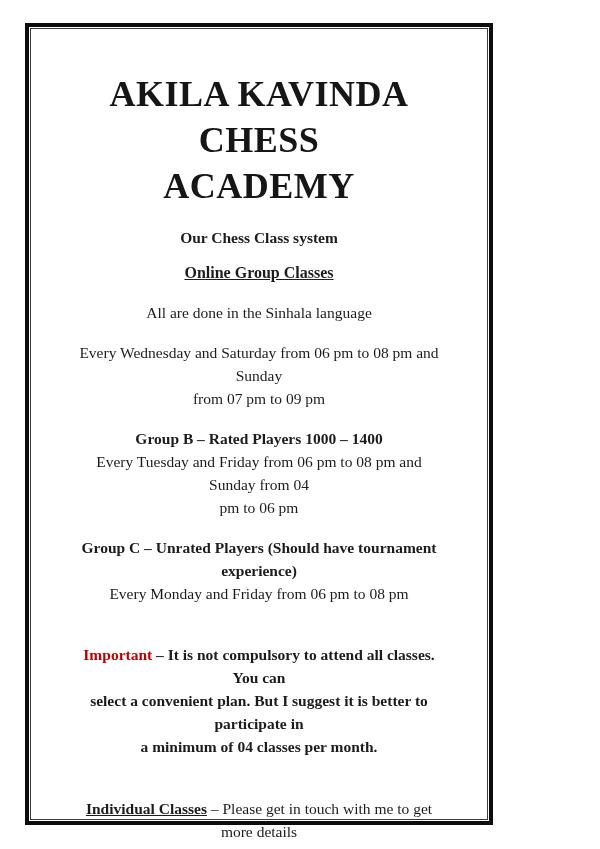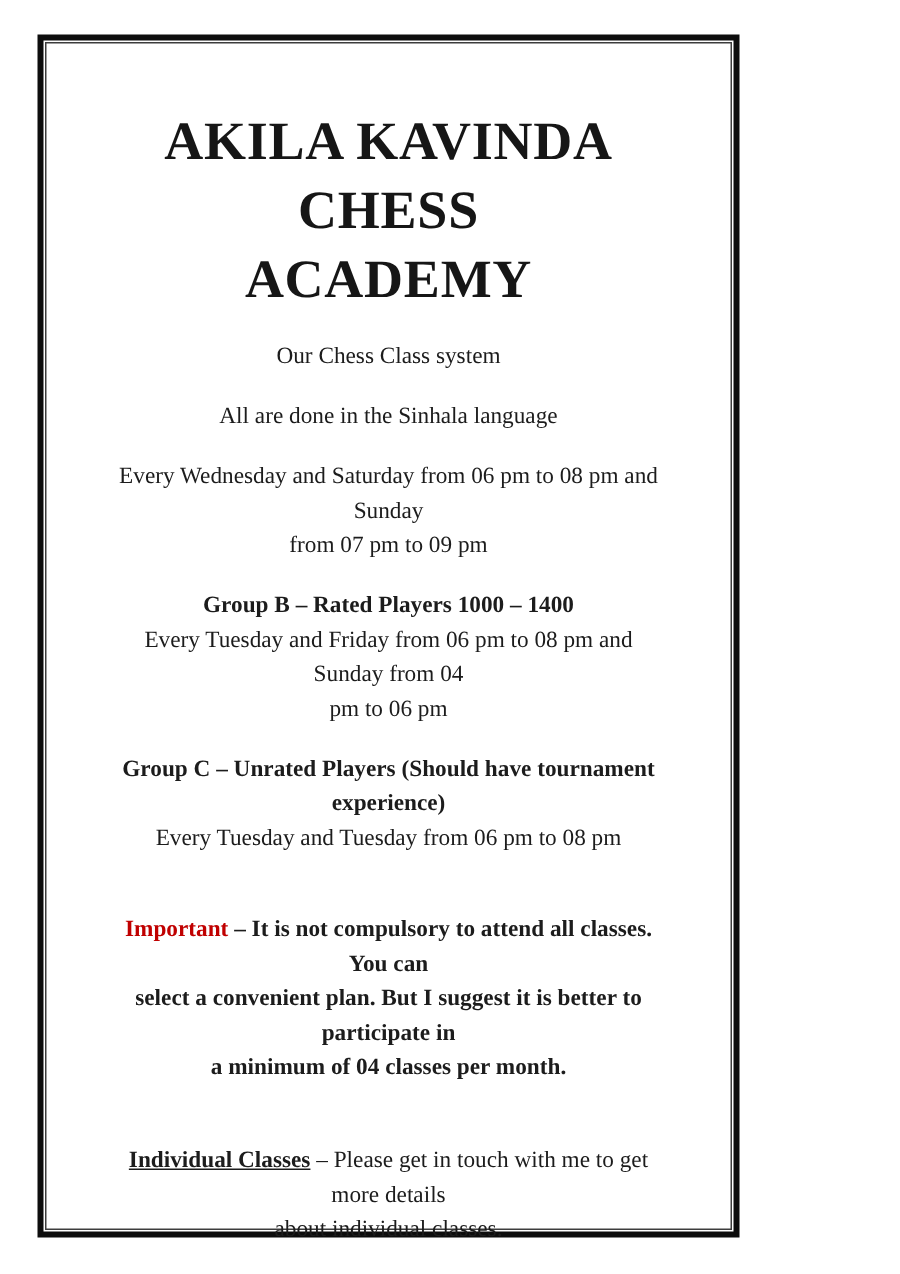--- a/index.html
+++ b/index.html
@@ -40,21 +40,21 @@
     margin: 42px 0 0 0;
     font-size: 36px;
     line-height: 46px;
     font-weight: bold;
     letter-spacing: 0.5px;
     white-space: pre-line;
     color: #161616;
   }
   .subtitle {
     margin: 17px 0 0 0;
-    font-weight: normal;
+    font-weight: bold;
   }
   .intro {
     margin: 12px 0 0 0;
     white-space: pre-line;
   }
   .section-heading {
     margin: 12px 0 0 0;
     font-weight: bold;
     font-size: 16px;
   }
@@ -97,31 +97,34 @@
 <div class="sheet">
   <div class="frame">
     <div class="frame-inner">
 
       <h1 class="doc-title">AKILA KAVINDA CHESS
 ACADEMY</h1>
 
       <p class="subtitle">Our Chess Class system</p>
 
 
+      <p class="section-heading">
+        <span class="u">Online Group Classes</span>
+      </p>
       <p class="language-note">All are done in the Sinhala language</p>
 
       <p class="schedule">Every Wednesday and Saturday from 06 pm to 08 pm and Sunday
 from 07 pm to 09 pm</p>
 
       <p class="group-heading">Group B – Rated Players 1000 – 1400</p>
       <p class="schedule">Every Tuesday and Friday from 06 pm to 08 pm and Sunday from 04
 pm to 06 pm</p>
 
       <p class="group-heading">Group C – Unrated Players (Should have tournament experience)</p>
-      <p class="schedule">Every Tuesday and Tuesday from 06 pm to 08 pm</p>
+      <p class="schedule">Every Monday and Friday from 06 pm to 08 pm</p>
 
       <p class="important-para">
         <span class="important-label">Important</span><span> – </span><span>It is not compulsory to attend all classes. You can
 select a convenient plan. But I suggest it is better to participate in
 a minimum of 04 classes per month.</span>
       </p>
 
       <p class="individual-para">
         <span class="individual-label">Individual Classes</span><span> – </span><span>Please get in touch with me to get more details
 about individual classes.</span>

